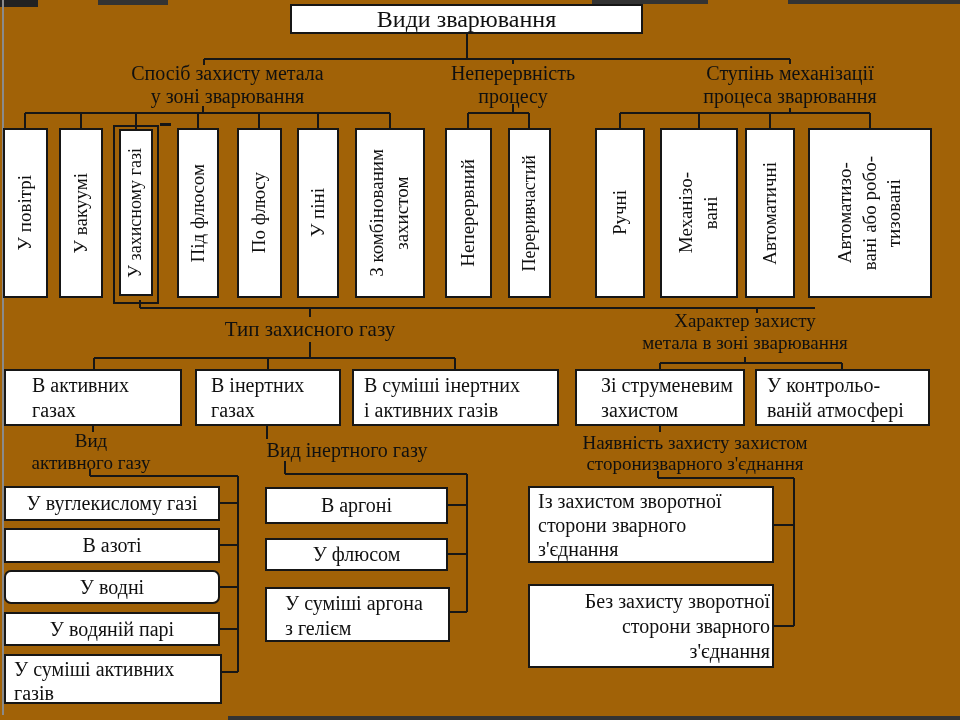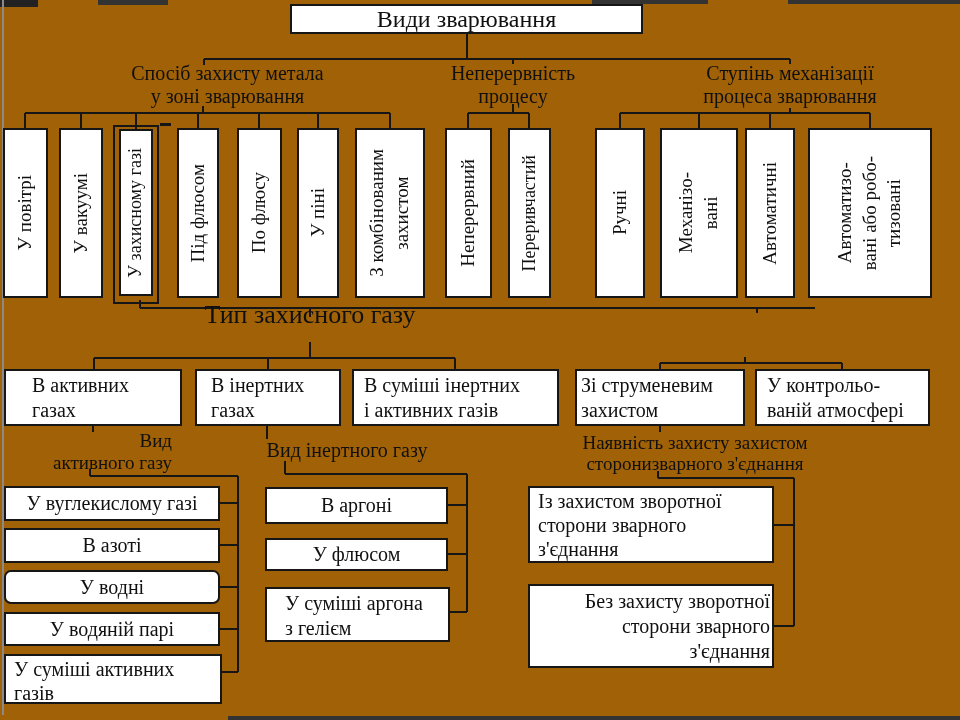--- a/index.html
+++ b/index.html
@@ -176,34 +176,36 @@
   </div>
   <div class="box flexc" style="left:745px; top:128px; width:50px; height:170px;">
     <span class="vtext">Автоматичні</span>
   </div>
   <div class="box flexc" style="left:808px; top:128px; width:124px; height:170px;">
     <span class="vtext">Автоматизо-
 вані або робо-
 тизовані</span>
   </div>
 
-  <div class="lbl" style="left:195px; top:300px; width:230px; font-size:26px;">Тип захисного газу</div>
+  <div class="lbl" style="left:195px; top:317px; width:230px; font-size:21px;">Тип захисного газу</div>
+  <div class="lbl" style="left:608px; top:310px; width:274px; font-size:19px; line-height:22px;">Характер захисту
+метала в зоні зварювання</div>
 
   <div class="box htext" style="left:4px;   top:369px; width:178px; height:57px; font-size:20px; line-height:25px; padding:2px 4px 0 26px;">В активних
 газах</div>
   <div class="box htext" style="left:195px; top:369px; width:146px; height:57px; font-size:20px; line-height:25px; padding:2px 4px 0 14px;">В інертних
 газах</div>
   <div class="box htext" style="left:352px; top:369px; width:207px; height:57px; font-size:20px; line-height:25px; padding:2px 4px 0 10px;">В суміші інертних
 і активних газів</div>
-  <div class="box htext" style="left:575px; top:369px; width:170px; height:57px; font-size:20px; line-height:25px; padding:2px 4px 0 4px;">Зі струменевим
+  <div class="box htext" style="left:575px; top:369px; width:170px; height:57px; font-size:20px; line-height:25px; padding:2px 4px 0 24px;">Зі струменевим
 захистом</div>
   <div class="box htext" style="left:755px; top:369px; width:175px; height:57px; font-size:20px; line-height:25px; padding:2px 4px 0 10px;">У контрольо-
 ваній атмосфері</div>
 
-  <div class="lbl" style="left:10px;  top:430px; width:162px; font-size:19px; line-height:22px;text-align:right;">Вид
+  <div class="lbl" style="left:10px;  top:430px; width:162px; font-size:19px; line-height:22px;">Вид
 активного газу</div>
   <div class="lbl" style="left:243px; top:439px; width:208px; font-size:20px;">Вид інертного газу</div>
   <div class="lbl" style="left:528px; top:432px; width:334px; font-size:19px; line-height:21px;">Наявність захисту захистом
 сторонизварного з'єднання</div>
 
   <div class="box flexc" style="left:4px; top:486px; width:216px; height:35px; font-size:20px;">У вуглекислому газі</div>
   <div class="box flexc" style="left:4px; top:528px; width:216px; height:35px; font-size:20px;">В азоті</div>
   <div class="box flexc" style="left:4px; top:570px; width:216px; height:34px; font-size:20px;border-radius:7px;">У водні</div>
   <div class="box flexc" style="left:4px; top:612px; width:216px; height:34px; font-size:20px;">У водяній парі</div>
   <div class="box htext" style="left:4px; top:654px; width:218px; height:50px; font-size:20px; line-height:24px; padding:1px 2px 0 8px;">У суміші активних

